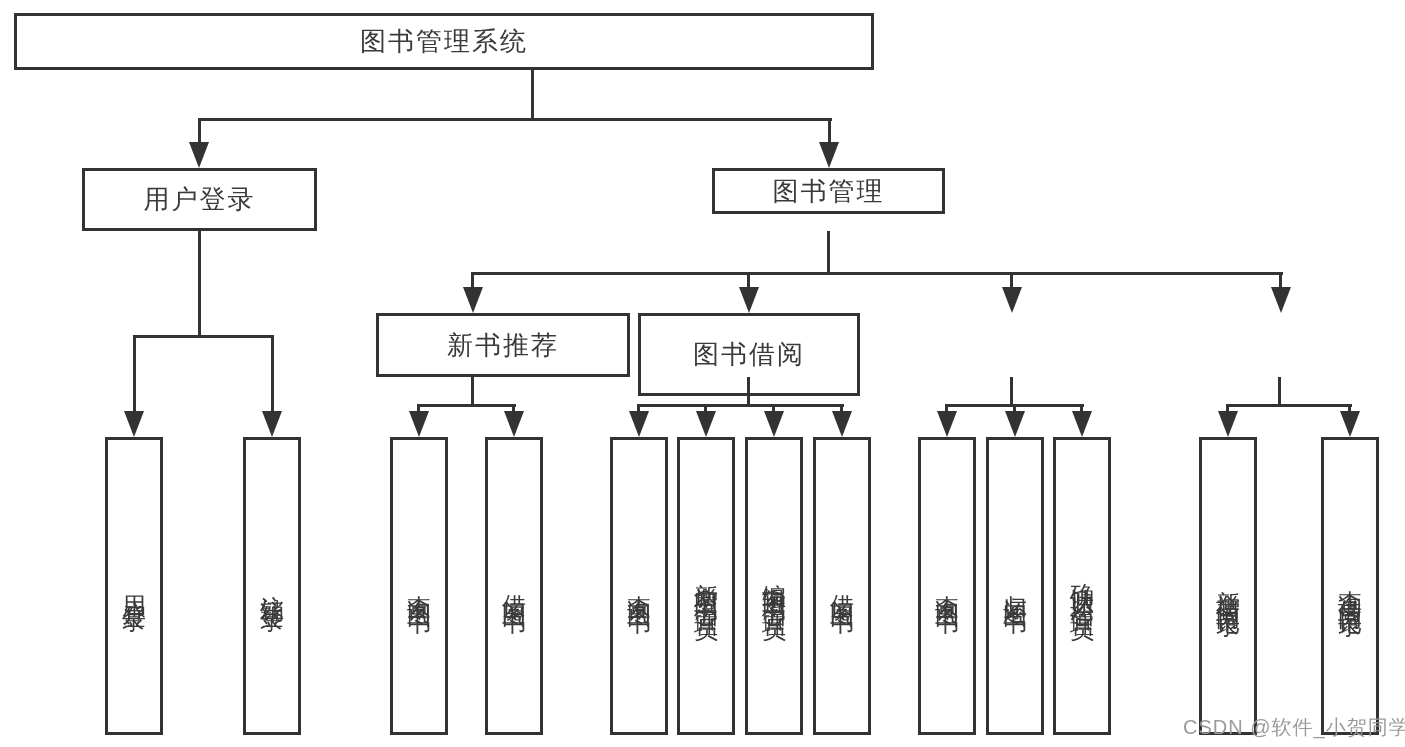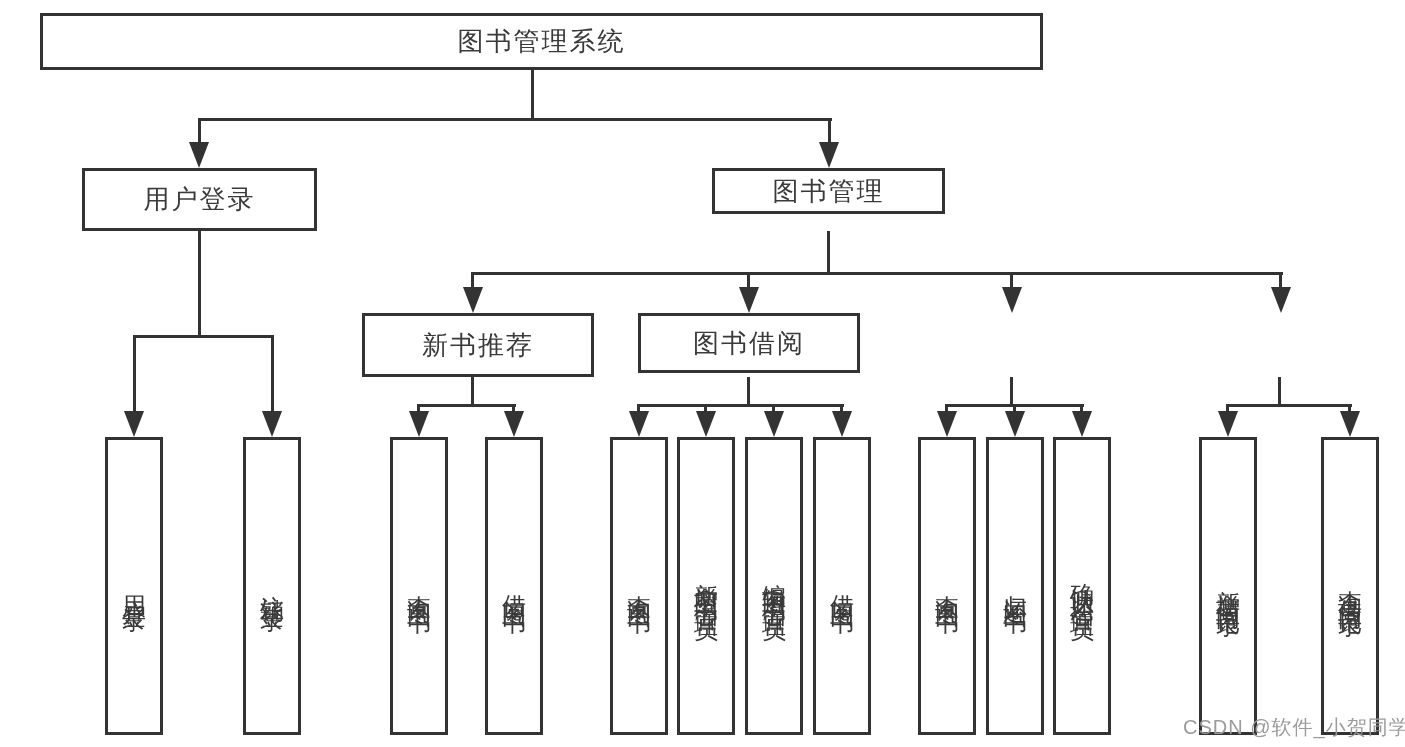--- a/index.html
+++ b/index.html
@@ -60,21 +60,21 @@
     color: var(--watermark);
     white-space: nowrap;
     z-index: 10;
   }
 </style>
 </head>
 <body>
 
 <div id="canvas">
 
-  <div class="box h" style="left:40px;top:13px;width:1003px;height:57px">
+  <div class="box h" style="left:14px;top:13px;width:860px;height:57px">
     <span>图书管理系统</span>
   </div>
 
   <div class="ln" style="left:531px;top:70px;width:3px;height:50px"></div>
   <div class="ln" style="left:198px;top:118px;width:634px;height:3px"></div>
   <div class="ln" style="left:198px;top:121px;width:3px;height:25px"></div>
   <div class="ar" style="left:189px;top:142px"></div>
   <div class="ln" style="left:828px;top:121px;width:3px;height:25px"></div>
   <div class="ar" style="left:819px;top:142px"></div>
 
@@ -96,24 +96,24 @@
   <div class="ln" style="left:471px;top:272px;width:812px;height:3px"></div>
   <div class="ln" style="left:471px;top:275px;width:3px;height:14px"></div>
   <div class="ar" style="left:463px;top:287px"></div>
   <div class="ln" style="left:747px;top:275px;width:3px;height:14px"></div>
   <div class="ar" style="left:739px;top:287px"></div>
   <div class="ln" style="left:1010px;top:275px;width:3px;height:14px"></div>
   <div class="ar" style="left:1002px;top:287px"></div>
   <div class="ln" style="left:1279px;top:275px;width:3px;height:14px"></div>
   <div class="ar" style="left:1271px;top:287px"></div>
 
-  <div class="box h" style="left:362px;top:313px;width:232px;height:64px">
+  <div class="box h" style="left:376px;top:313px;width:254px;height:64px">
     <span>新书推荐</span>
   </div>
-  <div class="box h" style="left:638px;top:313px;width:222px;height:60px">
+  <div class="box h" style="left:638px;top:313px;width:222px;height:83px">
     <span>图书借阅</span>
   </div>
 
   <div class="ln" style="left:471px;top:377px;width:3px;height:27px"></div>
   <div class="ln" style="left:417px;top:404px;width:99px;height:3px"></div>
   <div class="ln" style="left:417px;top:407px;width:3px;height:8px"></div>
   <div class="ar" style="left:409px;top:411px"></div>
   <div class="ln" style="left:512px;top:407px;width:3px;height:8px"></div>
   <div class="ar" style="left:504px;top:411px"></div>
 

